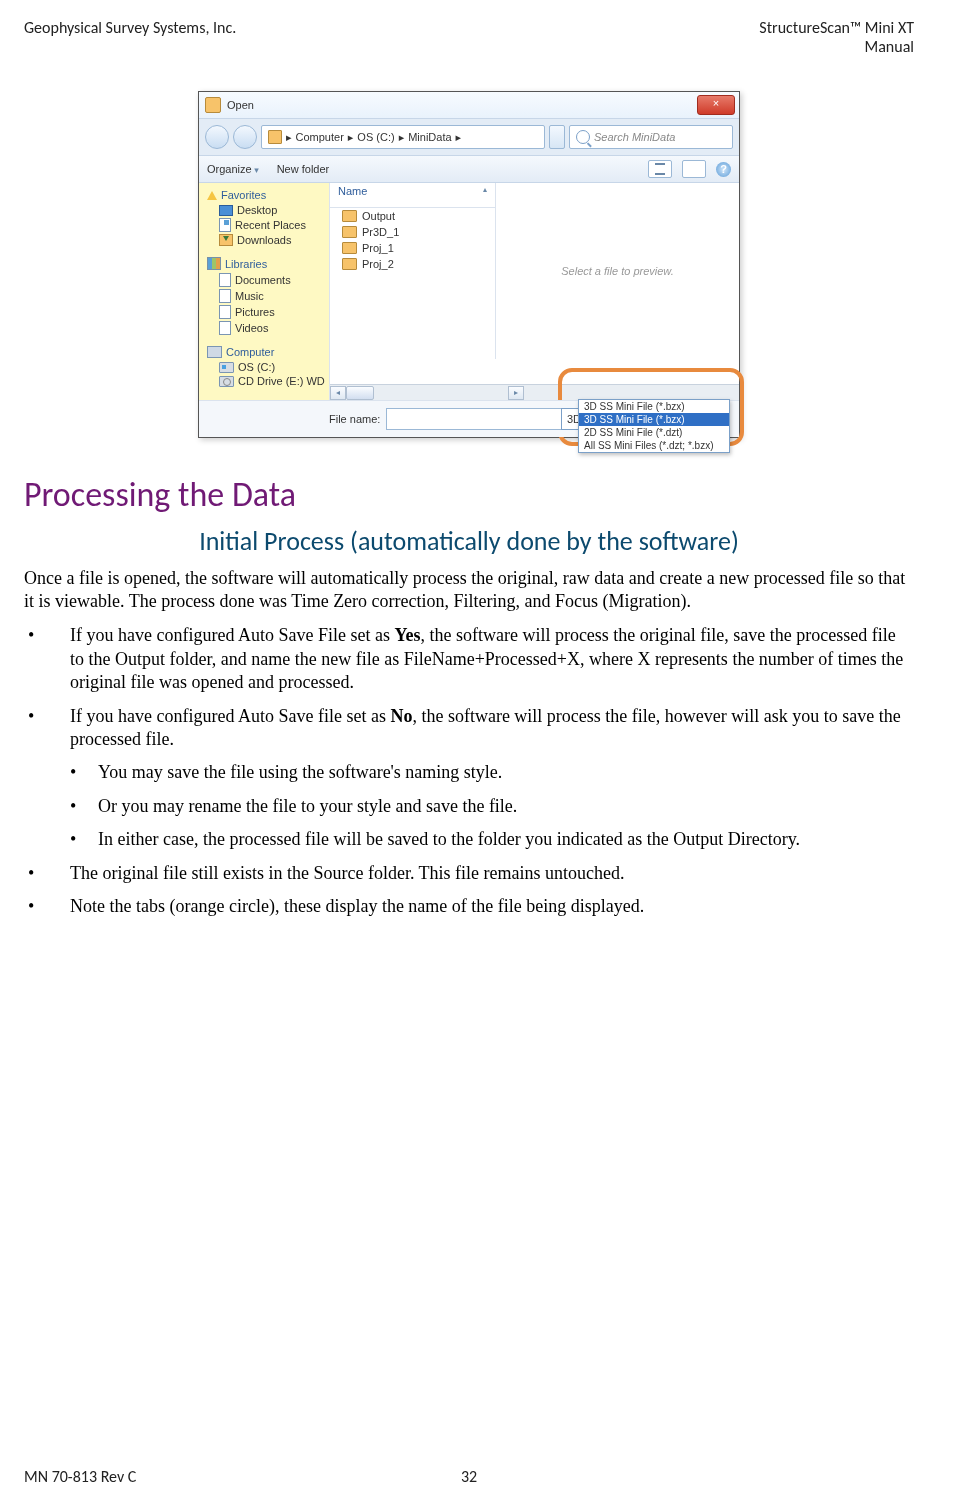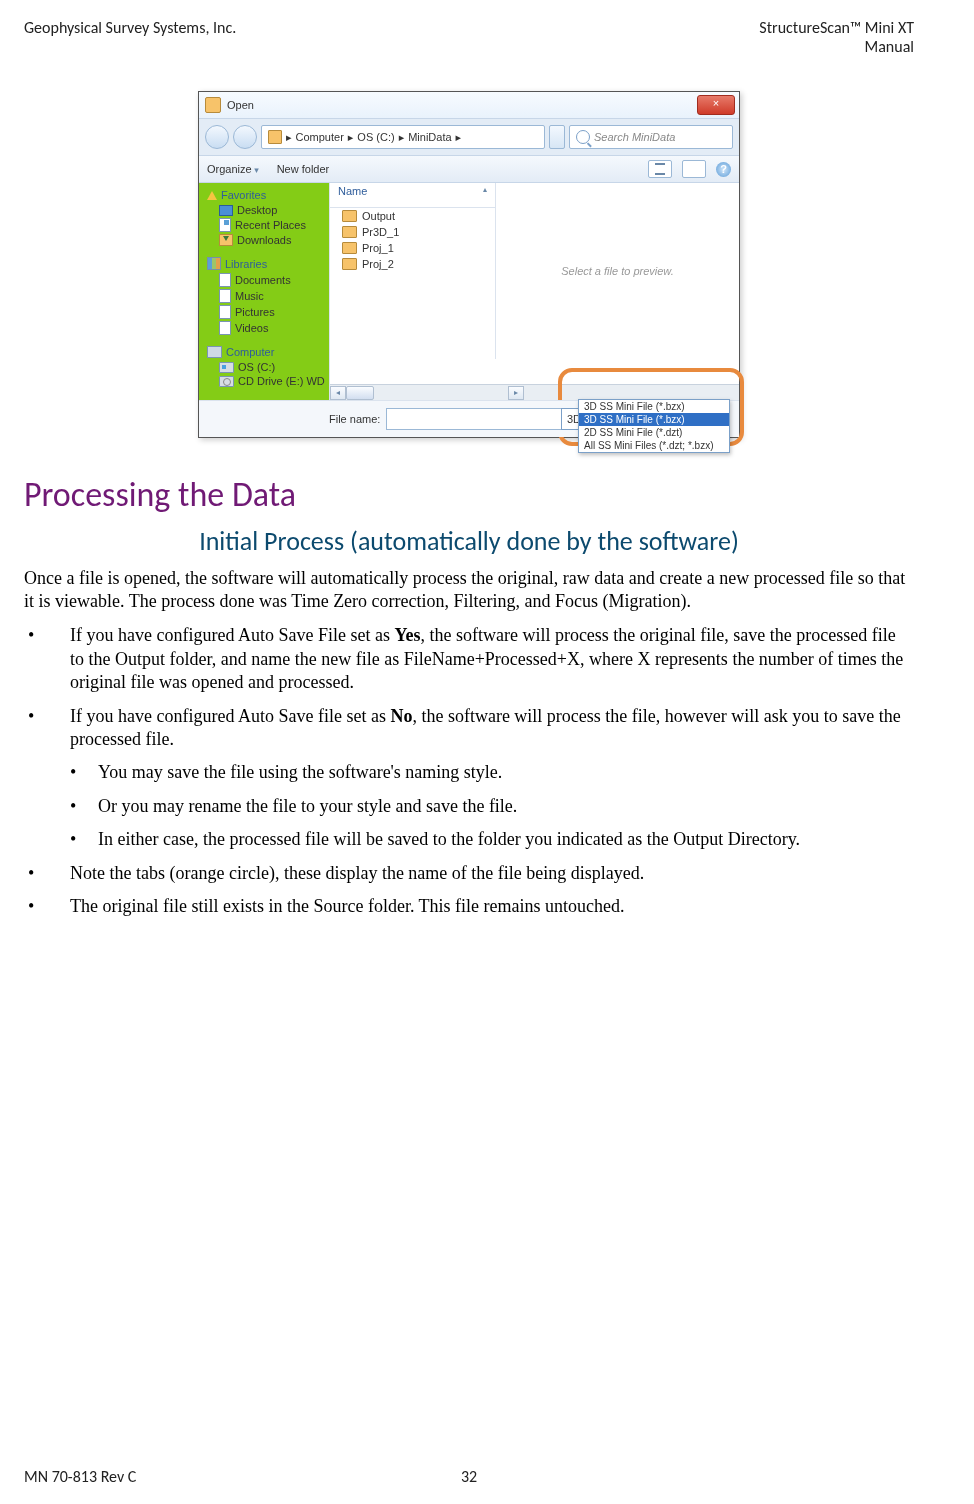--- a/index.html
+++ b/index.html
@@ -45,21 +45,21 @@
                 display:flex; align-items:center; padding:0 8px; justify-content:space-between;}
   .ss-toolbar-left { display:flex; gap:18px; }
   .ss-toolbar-left .org:after { content:" ▾"; color:#6a88a8; font-size:9px;}
   .ss-toolbar-right { display:flex; align-items:center; gap:10px; }
   .view-btn { width:22px;height:16px;border:1px solid #9bb8d6;background:#fff;border-radius:2px;display:flex;align-items:center;justify-content:center;}
   .view-btn .bars { width:10px;height:8px;border-top:2px solid #6a88a8;border-bottom:2px solid #6a88a8;}
   .help { width:15px;height:15px;border-radius:50%;background:radial-gradient(#cfe6fa,#5a9ad6);
           color:#fff;font-weight:bold;text-align:center;line-height:15px;font-size:11px;}
   
   .ss-main { flex:1; display:flex; background:#fff; }
-  .ss-side { width:130px; background:#84cc16; border-right:1px solid #dbe3ee; padding:4px 0; }
+  .ss-side { width:130px; background:#fef9c3; border-right:1px solid #dbe3ee; padding:4px 0; }
   .side-hdr { color:#2f5d9b; padding:2px 8px; display:flex; align-items:center; gap:4px;}
   .side-item { padding:1px 4px 1px 20px; display:flex; align-items:center; gap:4px;}
   .ico-fav{width:0;height:0;border-left:5px solid transparent;border-right:5px solid transparent;border-bottom:9px solid #f5c542;}
   .ico-fld{width:13px;height:10px;background:#f7c36a;border:1px solid #b78b3b;border-radius:1px;}
   .ico-lib{width:12px;height:11px;background:linear-gradient(90deg,#5aa0d6 33%,#9cc56a 33% 66%,#e3a04b 66%);border:1px solid #7790a8;}
   .ico-doc{width:10px;height:12px;background:#fff;border:1px solid #7a95b3;}
   .ico-mus{width:10px;height:12px;background:#fff;border:1px solid #7a95b3;position:relative;}
   .ico-pic{width:10px;height:12px;background:#fff;border:1px solid #7a95b3;}
   .ico-comp{width:13px;height:10px;background:#cfd9e5;border:1px solid #7a95b3;}
   .ico-drive{width:13px;height:9px;background:#d7dde4;border:1px solid #7a95b3;border-radius:1px;position:relative;}
@@ -283,21 +283,21 @@
       <span>If you have configured Auto Save File set as </span><b>Yes</b><span>, the software will process the original file, save the processed file to the Output folder, and name the new file as FileName+Processed+X, where X represents the number of times the original file was opened and processed.</span>
     </li>
     <li>
       <span>If you have configured Auto Save file set as </span><b>No</b><span>, the software will process the file, however will ask you to save the processed file.</span>
       <ul class="lvl2">
         <li>You may save the file using the software's naming style.</li>
         <li>Or you may rename the file to your style and save the file.</li>
         <li>In either case, the processed file will be saved to the folder you indicated as the Output Directory.</li>
       </ul>
     </li>
+    <li>The original file still exists in the Source folder. This file remains untouched.</li>
     <li>Note the tabs (orange circle), these display the name of the file being displayed.</li>
-    <li>The original file still exists in the Source folder. This file remains untouched.</li>
   </ul>
 
   <div class="footer">
     <span>MN 70-813 Rev C</span>
     <span class="pg">32</span>
   </div>
 </div>
 
 </body></html>

